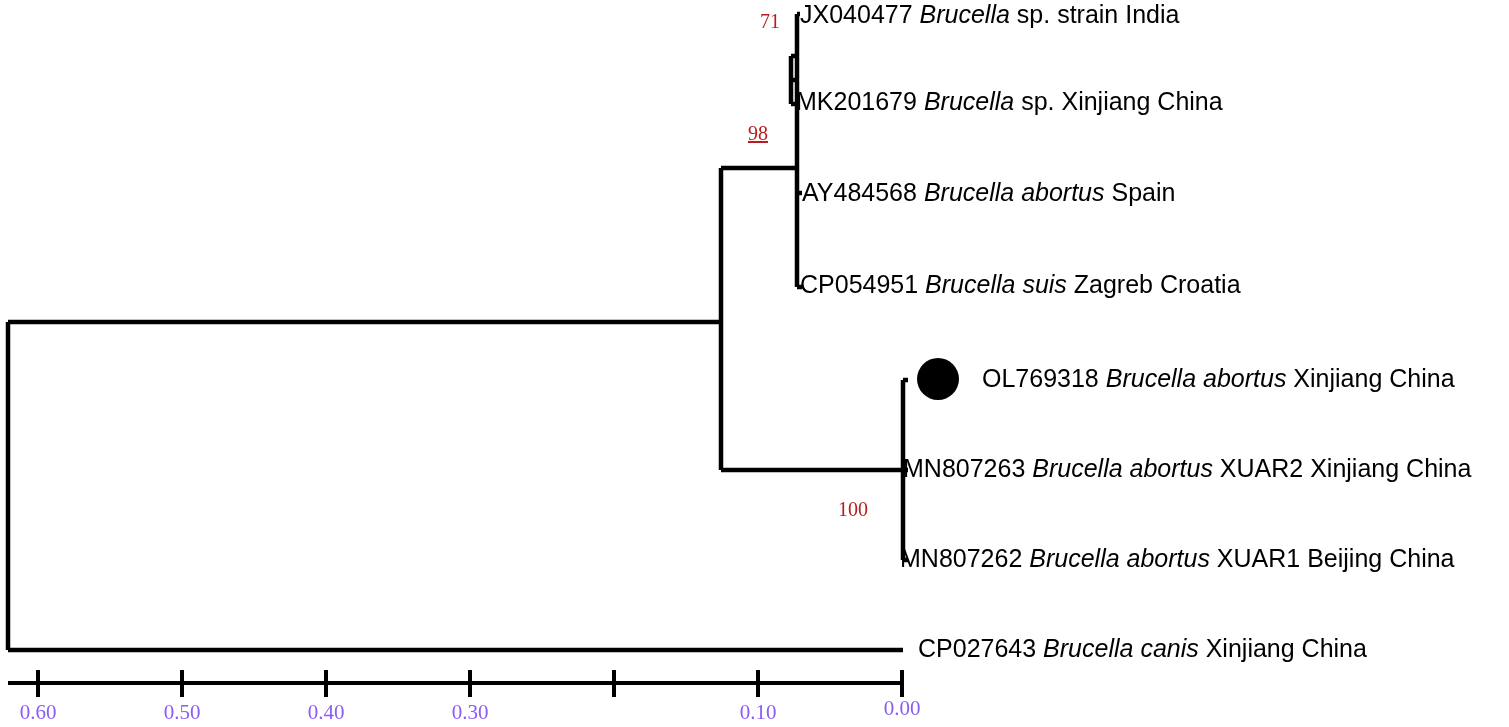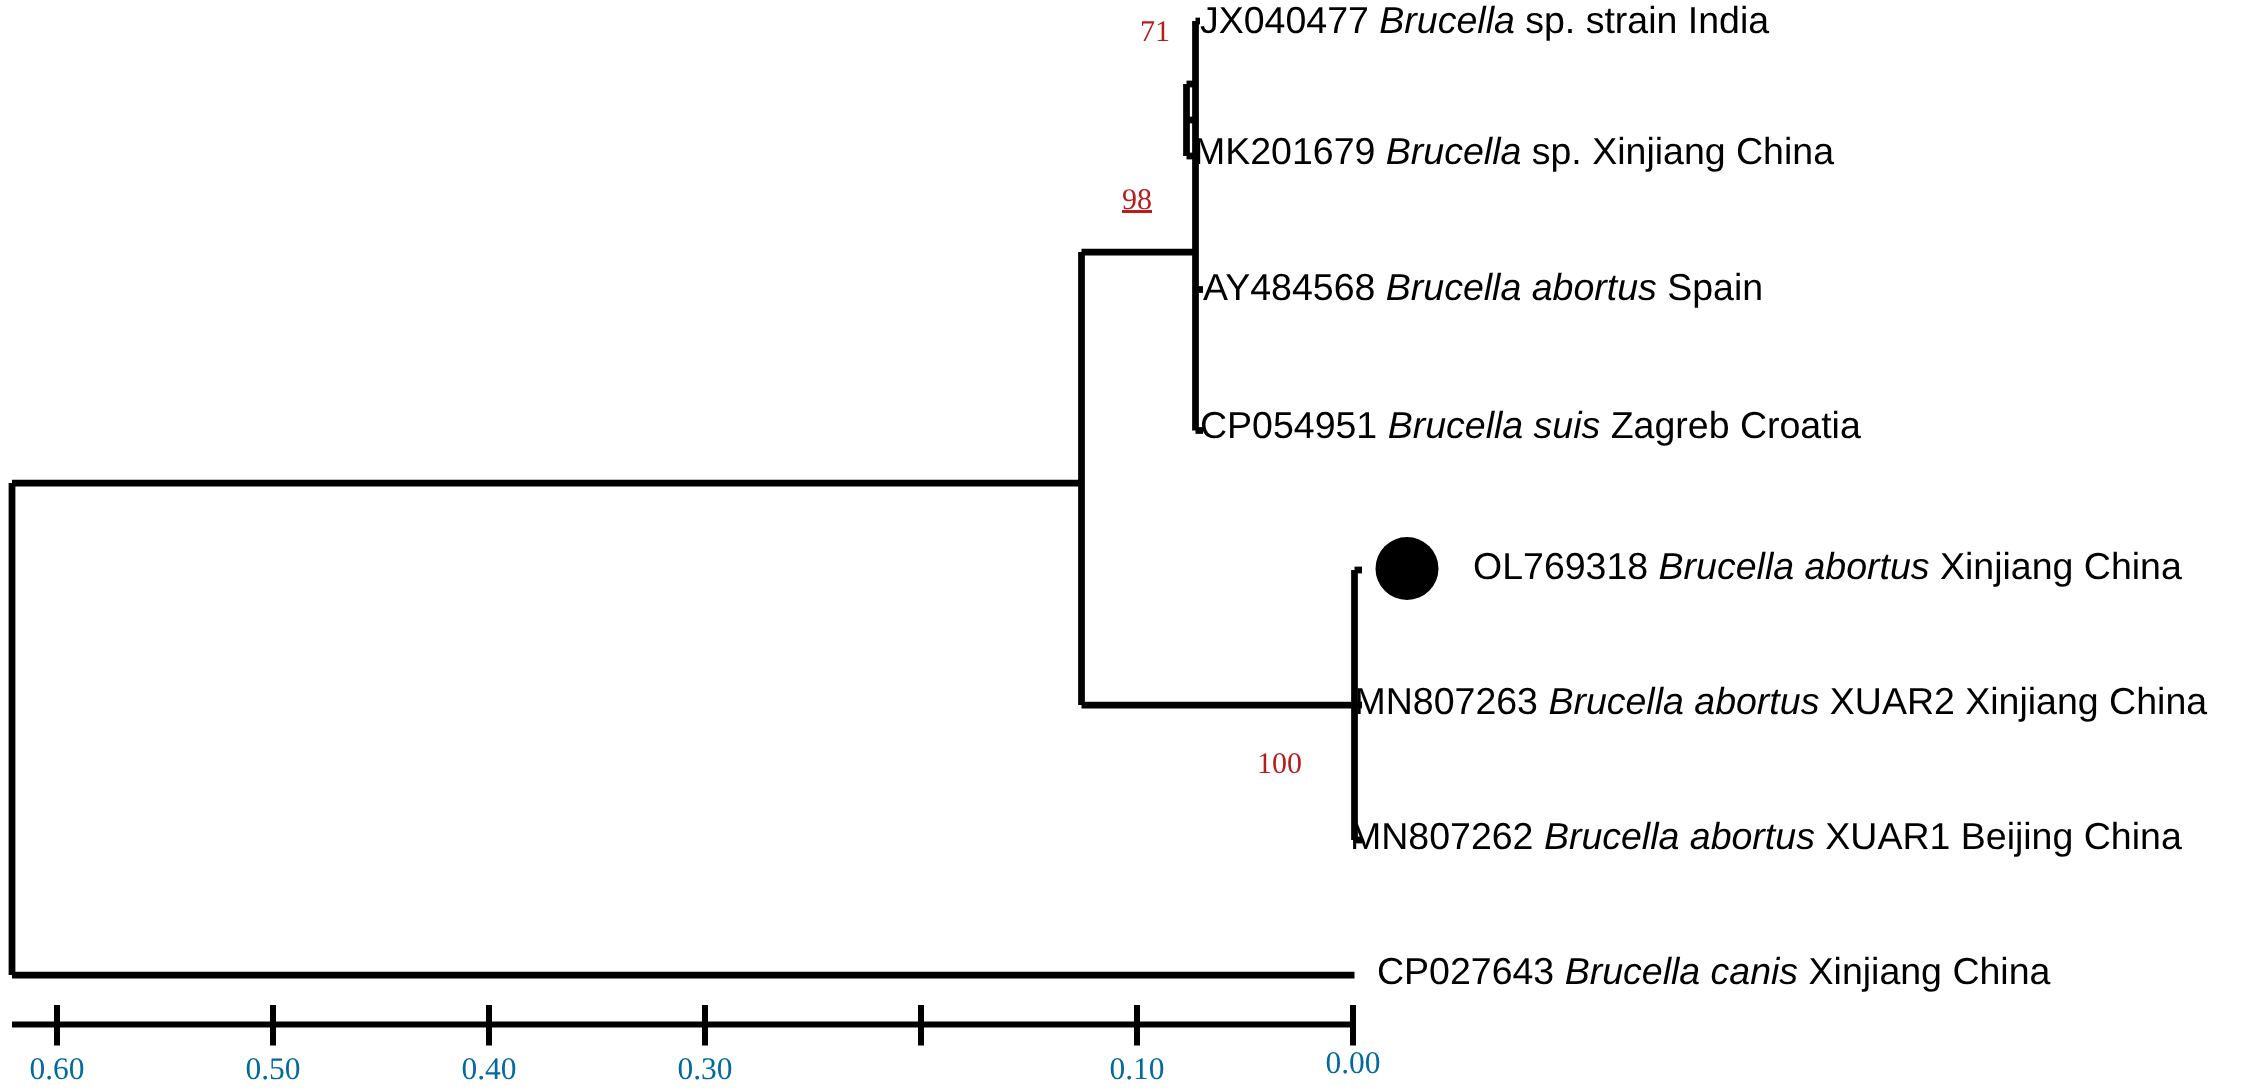--- a/index.html
+++ b/index.html
@@ -43,21 +43,21 @@
     font-family: "Liberation Serif", serif;
     font-size: 20px;
     color: #b91c1c;
     white-space: nowrap;
     line-height: 1;
   }
   .axis-tick-label {
     position: absolute;
     font-family: "Liberation Serif", serif;
     font-size: 21px;
-    color: #0369a1;
+    color: #8b5cf6;
     white-space: nowrap;
     line-height: 1;
     text-align: center;
   }
 </style>
 </head>
 <body>
 
 <div id="root">
 

